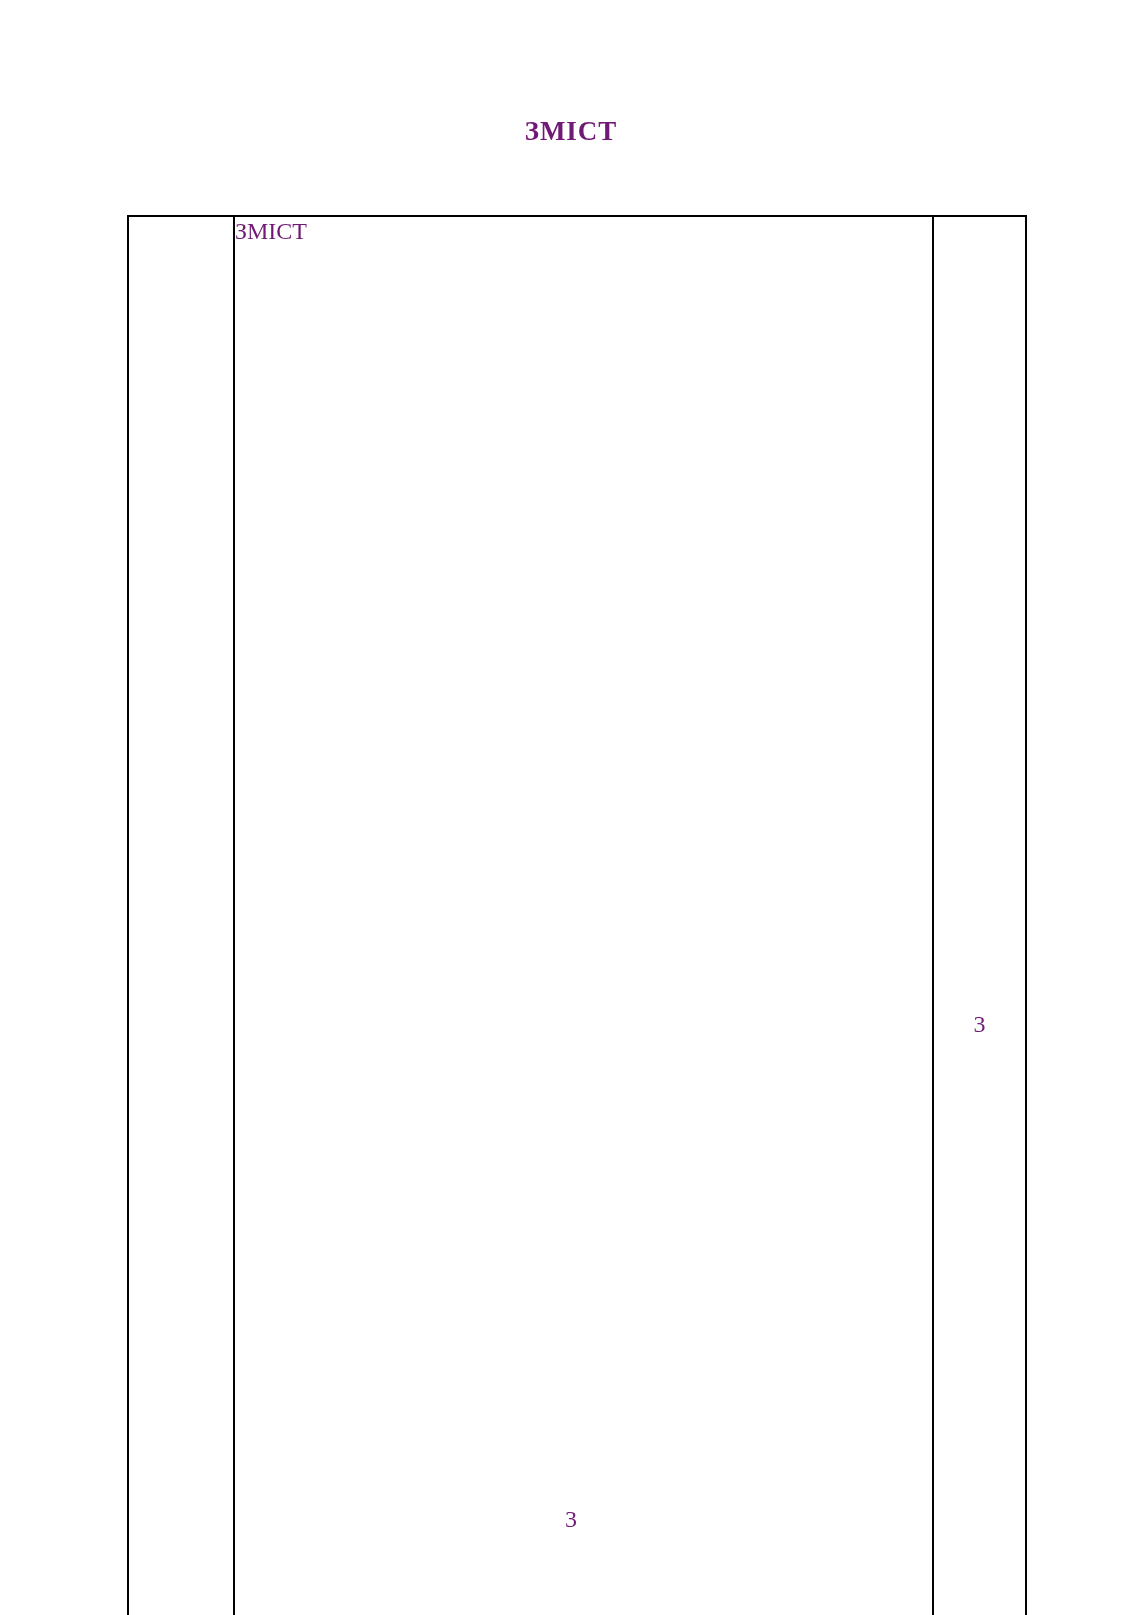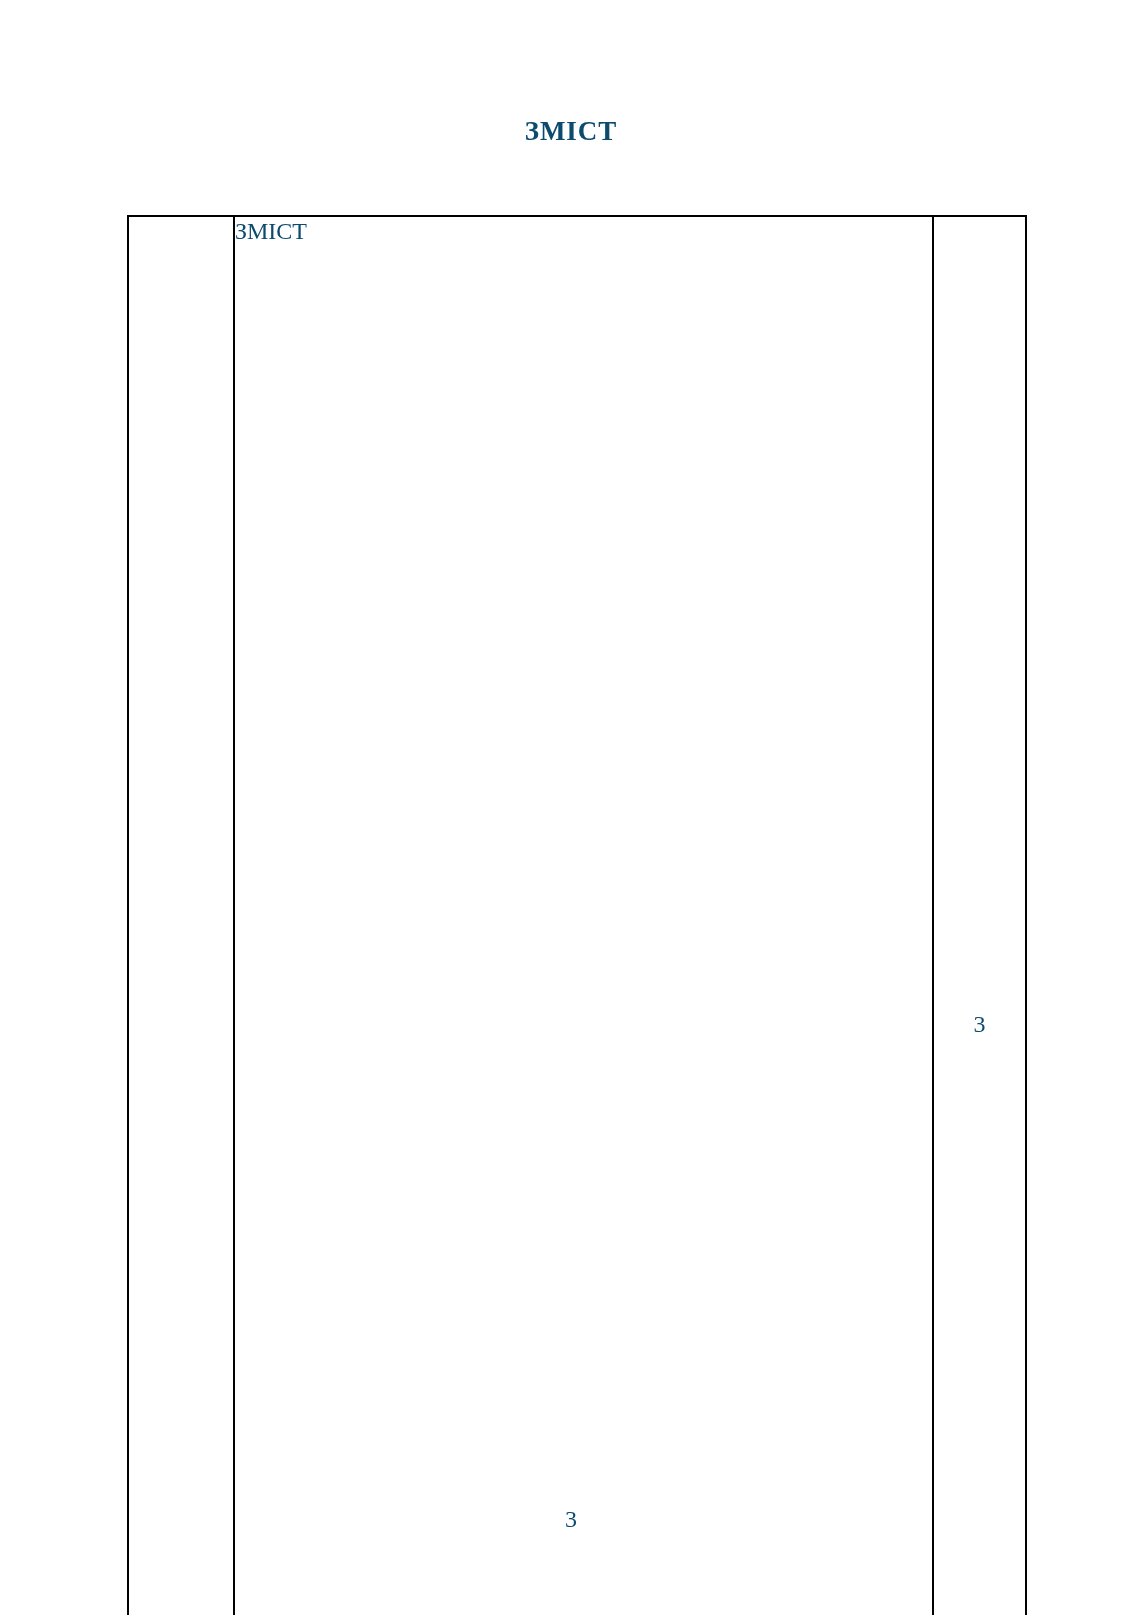--- a/index.html
+++ b/index.html
@@ -5,21 +5,21 @@
   html, body {
     margin: 0;
     padding: 0;
     background: #ffffff;
   }
   .page {
     position: relative;
     width: 1142px;
     height: 1615px;
     background: #ffffff;
-    color: #0c4a6e;
+    color: #701a75;
     font-family: "Liberation Serif", serif;
     overflow: hidden;
   }
   .doc-title {
     position: absolute;
     top: 116px;
     left: 0;
     width: 100%;
     text-align: center;
     font-size: 27px;

